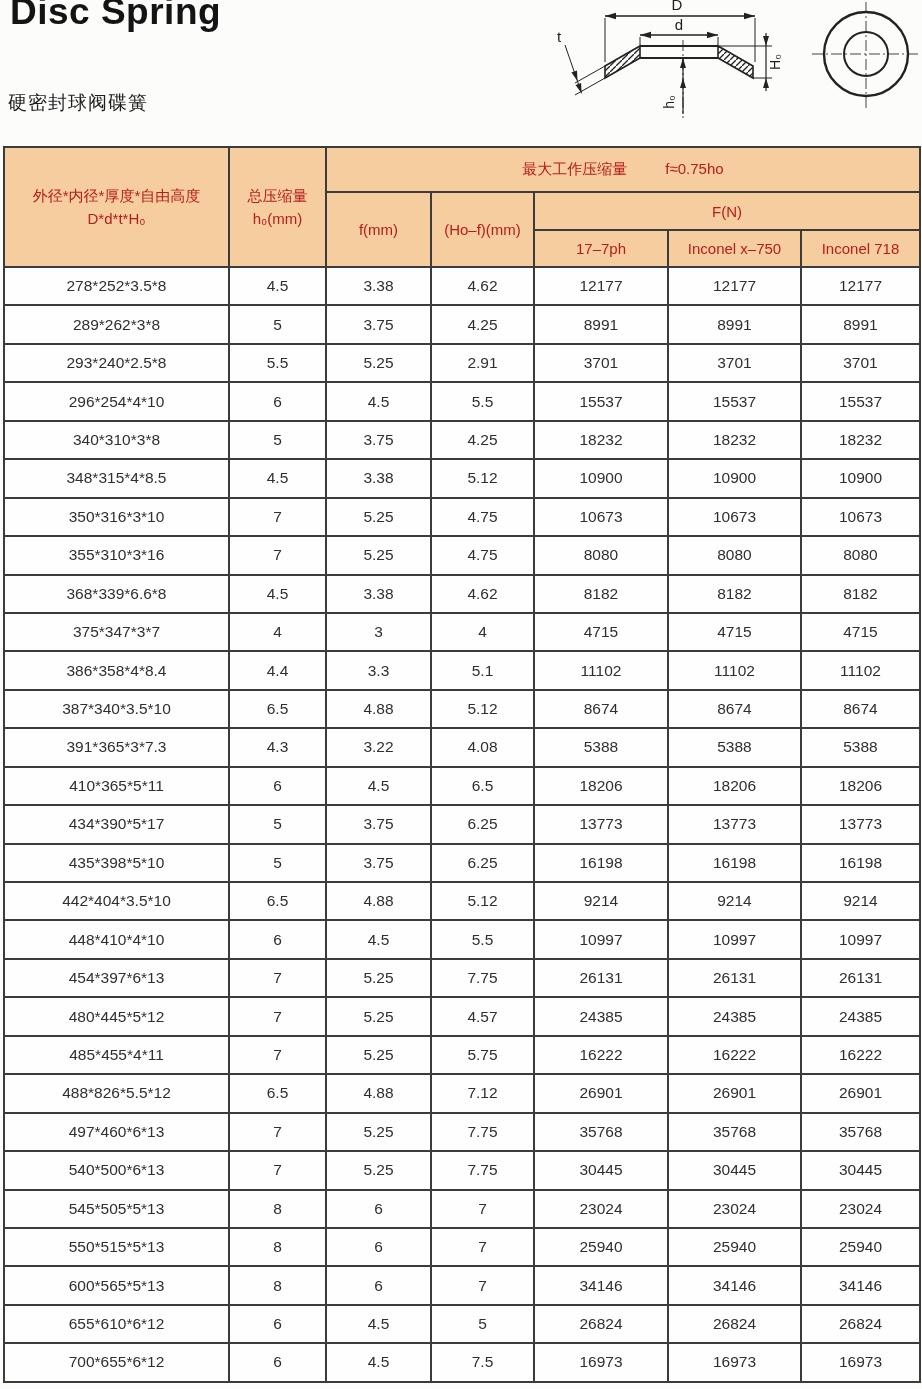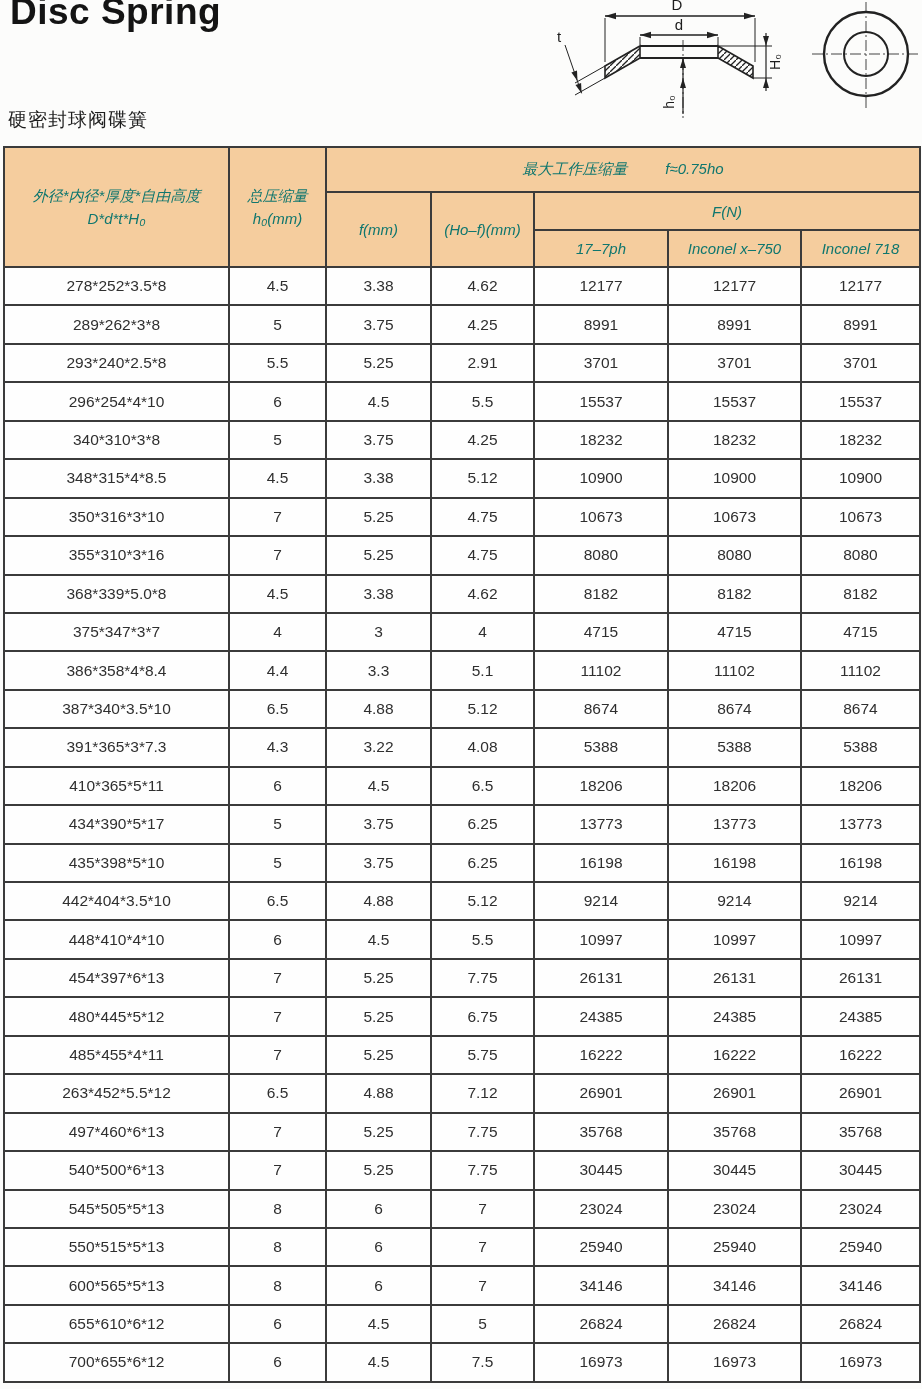--- a/index.html
+++ b/index.html
@@ -12,35 +12,35 @@
     overflow:hidden;
   }
   .header { position:relative; height:120px; }
   .page-title {
     position:absolute; top:-9px; left:10px;
     font-size:37px; font-weight:800; letter-spacing:.5px;
     color:#141414; white-space:nowrap;
   }
   .diagram-wrap { position:absolute; top:0; right:0; width:372px; height:122px; }
   .subtitle {
-    position:absolute; top:107px; left:8px;
+    position:absolute; top:90px; left:8px;
     font-size:19px; color:#1e1e1e; letter-spacing:1px;
   }
   table.spec {
     position:absolute; top:146px; left:3px;
     width:916px; border-collapse:collapse; table-layout:fixed;
   }
   .spec th, .spec td {
     border:2px solid #3b3b3b;
     text-align:center; vertical-align:middle;
     padding:0; overflow:hidden;
   }
   .spec thead th {
     background:#f5cd9e; font-weight:normal;
-    font-size:15px; color:#0f766e;font-style:italic;
+    font-size:15px; color:#b91c1c;
   }
   .spec thead tr.hrow1 { height:45px; }
   .spec thead tr.hrow2 { height:38px; }
   .spec thead tr.hrow3 { height:37px; }
   .two-line { line-height:1.55; }
   .max-formula { margin-left:38px; }
   .spec tbody td {
     background:#fefefe; font-size:15.5px; color:#2f2f2f;
     height:36.45px;
   }
@@ -218,21 +218,21 @@
       <tr>
         <td>355*310*3*16</td>
         <td>7</td>
         <td>5.25</td>
         <td>4.75</td>
         <td>8080</td>
         <td>8080</td>
         <td>8080</td>
       </tr>
       <tr>
-        <td>368*339*5.0*8</td>
+        <td>368*339*6.6*8</td>
         <td>4.5</td>
         <td>3.38</td>
         <td>4.62</td>
         <td>8182</td>
         <td>8182</td>
         <td>8182</td>
       </tr>
       <tr>
         <td>375*347*3*7</td>
         <td>4</td>
@@ -320,36 +320,36 @@
         <td>5.25</td>
         <td>7.75</td>
         <td>26131</td>
         <td>26131</td>
         <td>26131</td>
       </tr>
       <tr>
         <td>480*445*5*12</td>
         <td>7</td>
         <td>5.25</td>
-        <td>6.75</td>
+        <td>4.57</td>
         <td>24385</td>
         <td>24385</td>
         <td>24385</td>
       </tr>
       <tr>
         <td>485*455*4*11</td>
         <td>7</td>
         <td>5.25</td>
         <td>5.75</td>
         <td>16222</td>
         <td>16222</td>
         <td>16222</td>
       </tr>
       <tr>
-        <td>263*452*5.5*12</td>
+        <td>488*826*5.5*12</td>
         <td>6.5</td>
         <td>4.88</td>
         <td>7.12</td>
         <td>26901</td>
         <td>26901</td>
         <td>26901</td>
       </tr>
       <tr>
         <td>497*460*6*13</td>
         <td>7</td>

